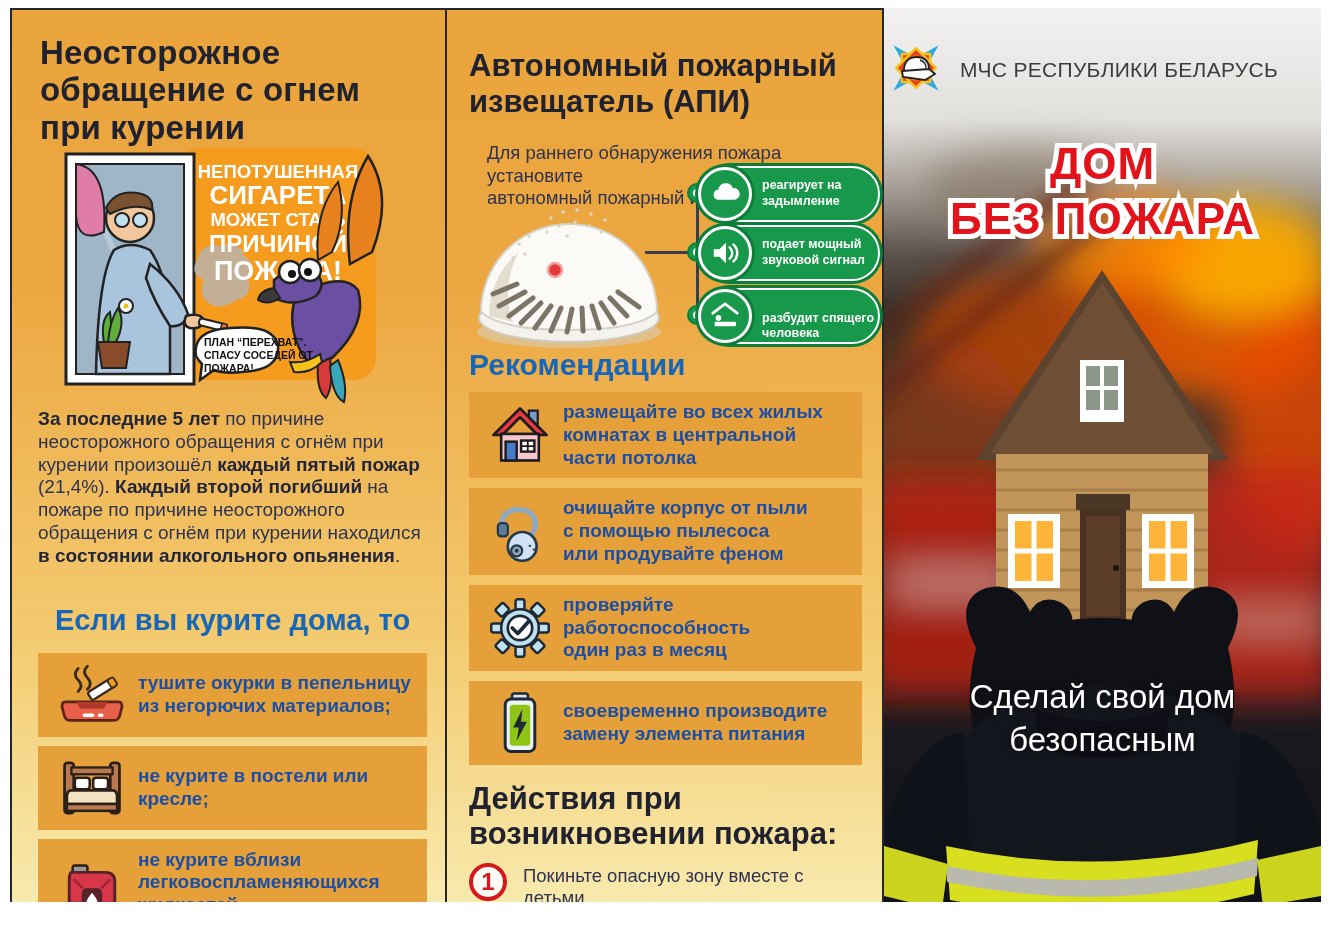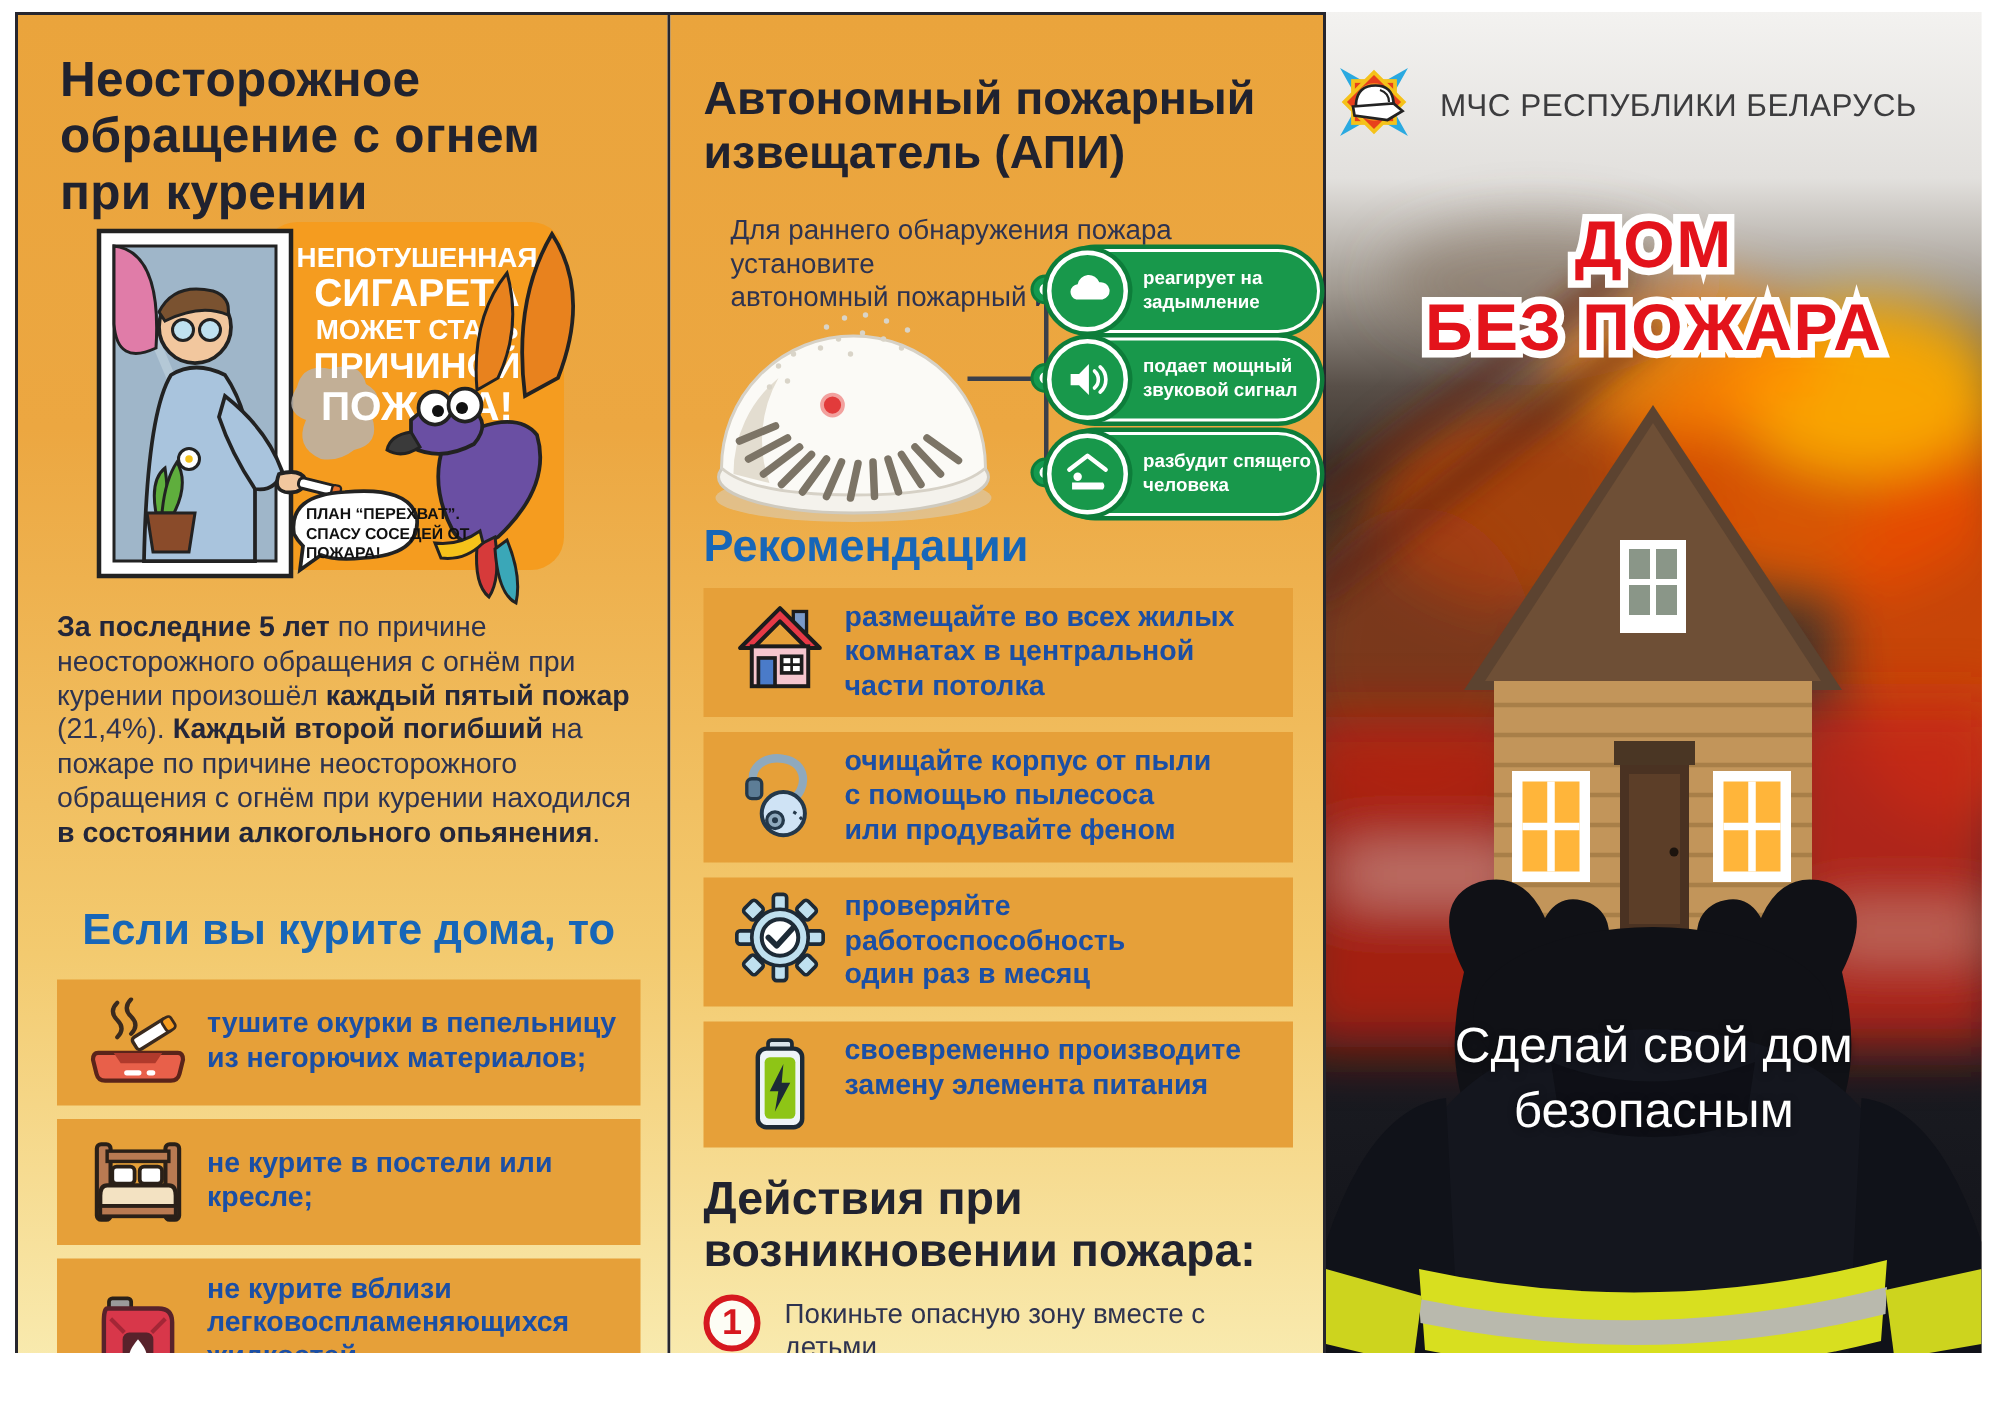--- a/index.html
+++ b/index.html
@@ -39,21 +39,21 @@
   .badge { position:absolute; left:255px; width:178px; height:56px; border-radius:28px;
     background:#18984b; border:2px solid #ffffff; box-shadow:0 0 0 3px #0d7d3a;
     display:flex; align-items:center; }
   .badge-circle { position:absolute; left:-6px; top:-1px; width:54px; height:54px; border-radius:50%;
     background:#18984b; border:3px solid #fff; box-shadow:0 0 0 3px #0d7d3a;
     display:flex; align-items:center; justify-content:center; }
   .badge-label { margin-left:58px; color:#fff; font-size:12.5px; font-weight:700; line-height:1.25; }
   .mid-flow { position:absolute; left:22px; right:20px; top:338px; }
   .mp-rec-head { text-align:left; font-size:30px; font-weight:700; color:#1766b8; }
   .recs { margin-top:10px; display:flex; flex-direction:column; gap:10px; }
-  .rec-row { background:#e6a039; display:flex; padding:9px 8px; min-height:78px; }
+  .rec-row { background:#e6a039; display:flex; align-items:center; padding:9px 8px; min-height:78px; }
   .rec-ico { flex:0 0 86px; display:flex; justify-content:center; }
   .rec-text { font-size:19px; line-height:1.2; font-weight:700; color:#1b4fa5; }
   .mp-act-head { margin-top:16px; font-size:31px; line-height:1.13; font-weight:700; color:#20222f; }
   .steps { margin-top:12px; display:flex; flex-direction:column; gap:14px; }
   .step { display:flex; gap:16px; }
   .step-num { flex:0 0 38px; height:38px; border-radius:50%; background:#fdfdf5;
     border:4px solid #d6181f; color:#d6181f; font-weight:700; font-size:24px;
     display:flex; align-items:center; justify-content:center; }
   .step-text { font-size:18.5px; line-height:1.2; color:#2e3350; padding-top:2px; }
 
@@ -279,21 +279,21 @@
       <div class="badge" style="top:215px;">
         <span class="badge-circle">
           <svg width="30" height="30" viewBox="0 0 32 32">
             <polygon points="4,12 10,12 17,5 17,27 10,20 4,20" fill="#fff"></polygon>
             <path d="M21,10 a8,8 0 0 1 0,12 M25,7 a12,12 0 0 1 0,18" fill="none" stroke="#fff" stroke-width="2.6" stroke-linecap="round"></path>
           </svg>
         </span>
         <span class="badge-label pl">подает мощный
 звуковой сигнал</span>
       </div>
-      <div class="badge" style="top:278px;">
+      <div class="badge" style="top:278px;align-items:flex-end;">
         <span class="badge-circle">
           <svg width="30" height="30" viewBox="0 0 32 32">
             <polyline points="3,13 16,3 29,13" fill="none" stroke="#fff" stroke-width="3" stroke-linecap="round" stroke-linejoin="round"></polyline>
             <circle cx="9" cy="18" r="3" fill="#fff"></circle>
             <path d="M5,27 v-5 h22 a4,4 0 0 1 0,5 Z" fill="#fff"></path>
           </svg>
         </span>
         <span class="badge-label pl">разбудит спящего
 человека</span>
       </div>

